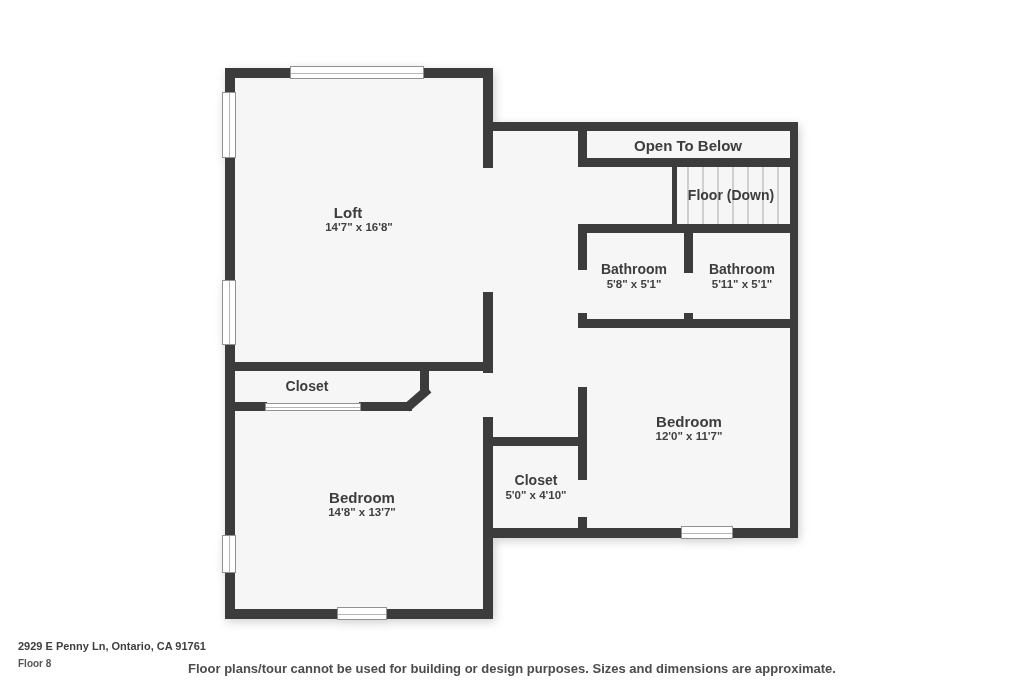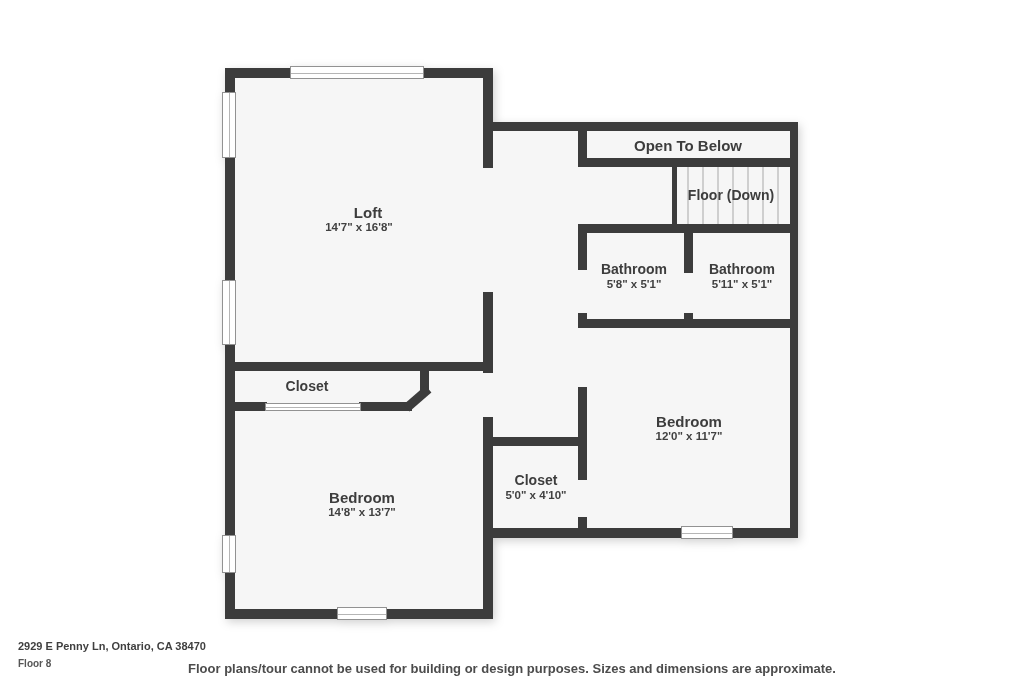--- a/index.html
+++ b/index.html
@@ -85,21 +85,21 @@
     <div class="win win-h" style="left:337px;top:607px;width:50px;height:13px;">
         <div class="gl"></div>
       </div>
     <div class="win win-h" style="left:681px;top:526px;width:52px;height:13px;">
         <div class="gl"></div>
       </div>
     <div class="win win-h" style="left:265px;top:403px;width:96px;height:8px;">
         <div class="gl"></div>
       </div>
 
-    <div class="lbl" style="left:368px;top:212px;">Loft</div>
+    <div class="lbl" style="left:348px;top:212px;">Loft</div>
     <div class="dim" style="left:359px;top:228px;">14'7" x 16'8"</div>
 
     <div class="lbl" style="left:688px;top:145px;">Open To Below</div>
     <div class="lbl small" style="left:731px;top:195px;">Floor (Down)</div>
 
     <div class="lbl small" style="left:634px;top:269px;">Bathroom</div>
     <div class="dim" style="left:634px;top:285px;">5'8" x 5'1"</div>
 
     <div class="lbl small" style="left:742px;top:269px;">Bathroom</div>
     <div class="dim" style="left:742px;top:285px;">5'11" x 5'1"</div>
@@ -109,16 +109,16 @@
 
     <div class="lbl small" style="left:307px;top:386px;">Closet</div>
 
     <div class="lbl small" style="left:536px;top:480px;">Closet</div>
     <div class="dim" style="left:536px;top:496px;">5'0" x 4'10"</div>
 
     <div class="lbl" style="left:362px;top:497px;">Bedroom</div>
     <div class="dim" style="left:362px;top:513px;">14'8" x 13'7"</div>
   </div>
 
-  <div class="addr">2929 E Penny Ln, Ontario, CA 38470</div>
+  <div class="addr">2929 E Penny Ln, Ontario, CA 91761</div>
   <div class="floor">Floor 8</div>
   <div class="disclaimer">Floor plans/tour cannot be used for building or design purposes. Sizes and dimensions are approximate.</div>
 </div>
 
 </body></html>

